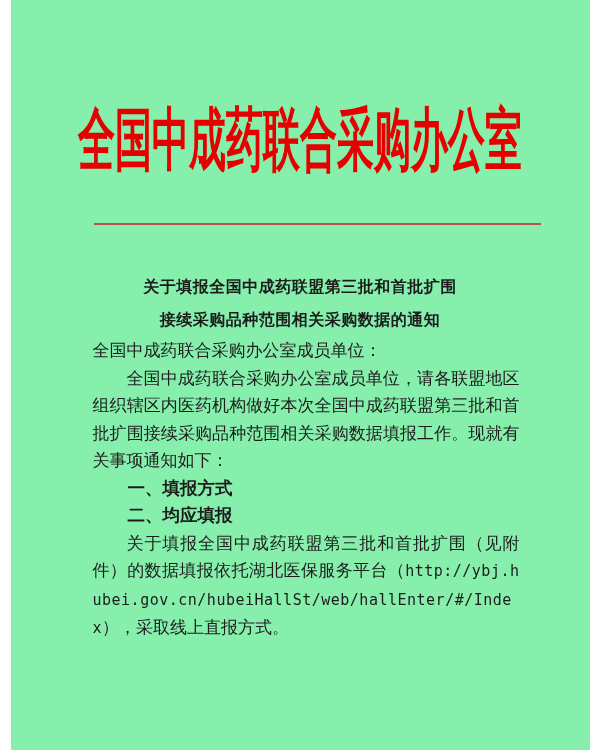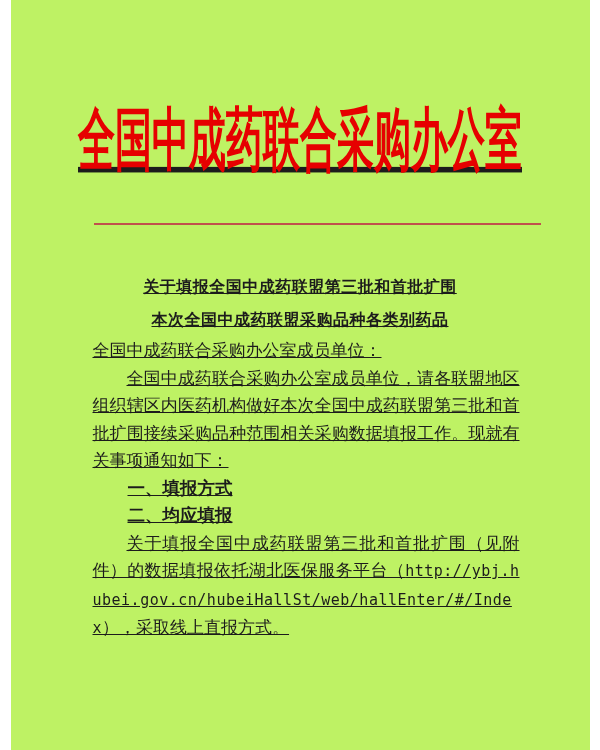--- a/index.html
+++ b/index.html
@@ -1,25 +1,24 @@
 <!DOCTYPE html>
 <html><head>
 <meta charset="utf-8">
 <style>
   html, body { margin: 0; padding: 0; background: #ffffff; }
   .page {
     position: relative;
     width: 579px;
     height: 750px;
     margin: 0 auto;
-    background: #bef264;
+    background: #86efac;
     overflow: hidden;
     font-family: "Liberation Serif", "DejaVu Serif", serif;
     color: #1c1c1c;
-    text-decoration: underline;
   }
   
   .org-title-wrap {
     margin-top: 103px;
     height: 76px;
     display: flex;
     align-items: center;
     justify-content: center;
   }
   .org-title {
@@ -76,21 +75,21 @@
 <div class="page">
 
   <div class="org-title-wrap">
     <span class="org-title" style="color: rgb(230, 0, 0);">全国中成药联合采购办公室</span>
   </div>
 
   <div class="divider" style="background-color: rgb(192, 80, 77);"></div>
 
   <div class="doc-title">
     <div>关于填报全国中成药联盟第三批和首批扩围</div>
-    <div>本次全国中成药联盟采购品种各类别药品</div>
+    <div>接续采购品种范围相关采购数据的通知</div>
   </div>
 
   <div class="body">
     <p>全国中成药联合采购办公室成员单位：</p>
 
     <p class="indent">全国中成药联合采购办公室成员单位，请各联盟地区组织辖区内医药机构做好本次全国中成药联盟第三批和首批扩围接续采购品种范围相关采购数据填报工作。现就有关事项通知如下：</p>
 
     <p class="sec-heading">一、填报方式</p>
 
 

